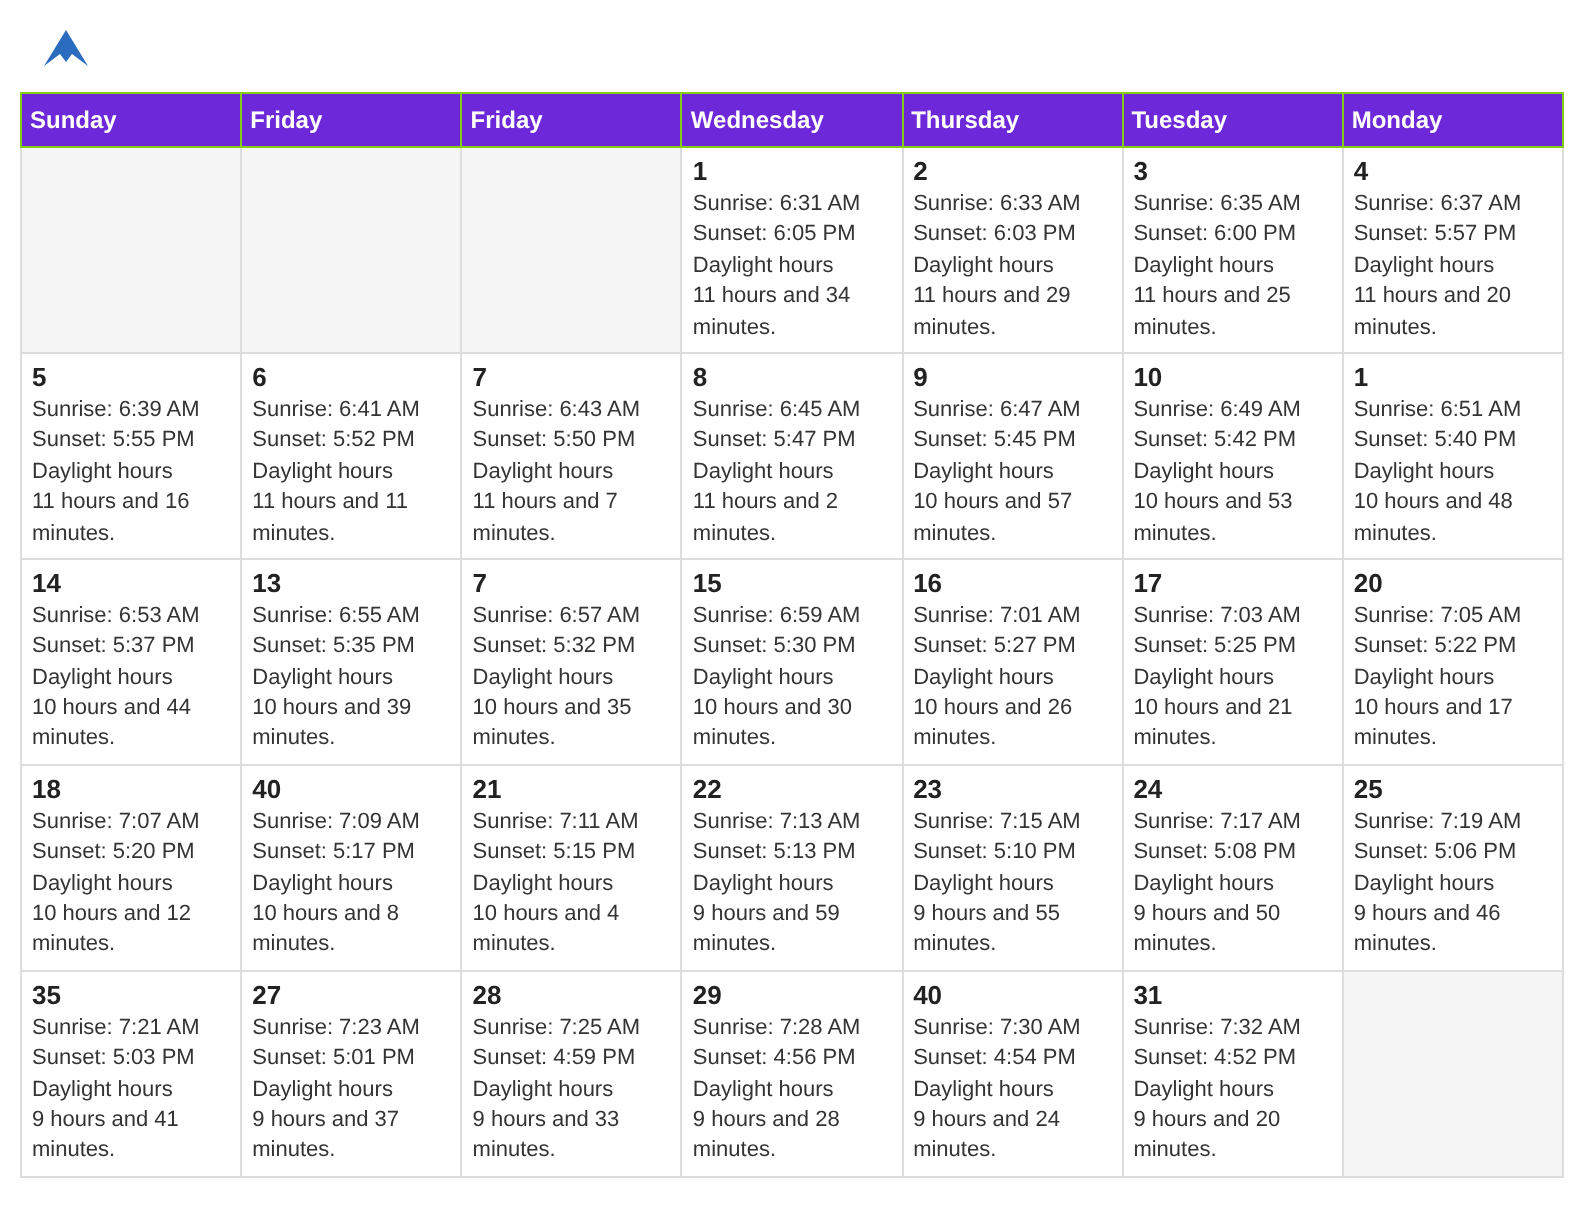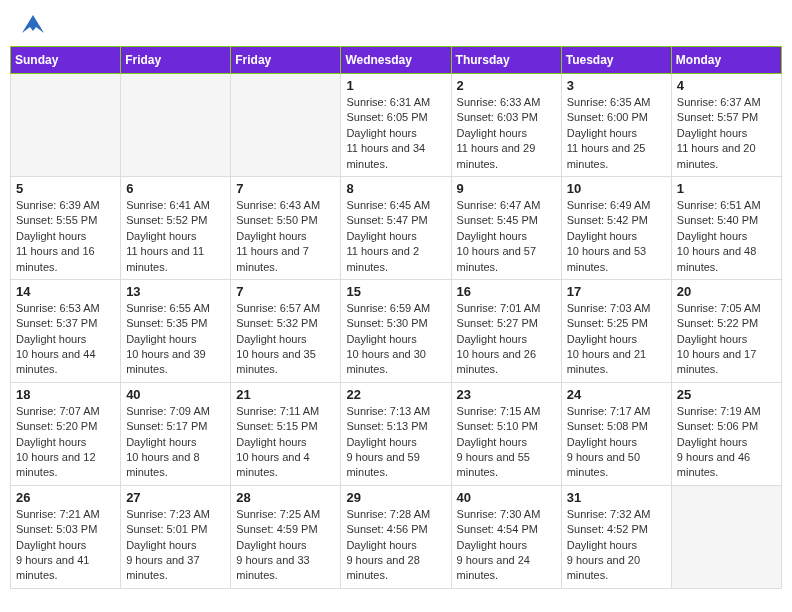--- a/index.html
+++ b/index.html
@@ -230,21 +230,21 @@
           <div class="day-num">24</div>
           <div class="day-info">Sunrise: 7:17 AM<br>Sunset: 5:08 PM<br>Daylight hours<br>9 hours and 50 minutes.</div>
         </td>
         <td>
           <div class="day-num">25</div>
           <div class="day-info">Sunrise: 7:19 AM<br>Sunset: 5:06 PM<br>Daylight hours<br>9 hours and 46 minutes.</div>
         </td>
       </tr>
       <tr>
         <td>
-          <div class="day-num">26</div>
+          <div class="day-num">35</div>
           <div class="day-info">Sunrise: 7:21 AM<br>Sunset: 5:03 PM<br>Daylight hours<br>9 hours and 41 minutes.</div>
         </td>
         <td>
           <div class="day-num">27</div>
           <div class="day-info">Sunrise: 7:23 AM<br>Sunset: 5:01 PM<br>Daylight hours<br>9 hours and 37 minutes.</div>
         </td>
         <td>
           <div class="day-num">28</div>
           <div class="day-info">Sunrise: 7:25 AM<br>Sunset: 4:59 PM<br>Daylight hours<br>9 hours and 33 minutes.</div>
         </td>

